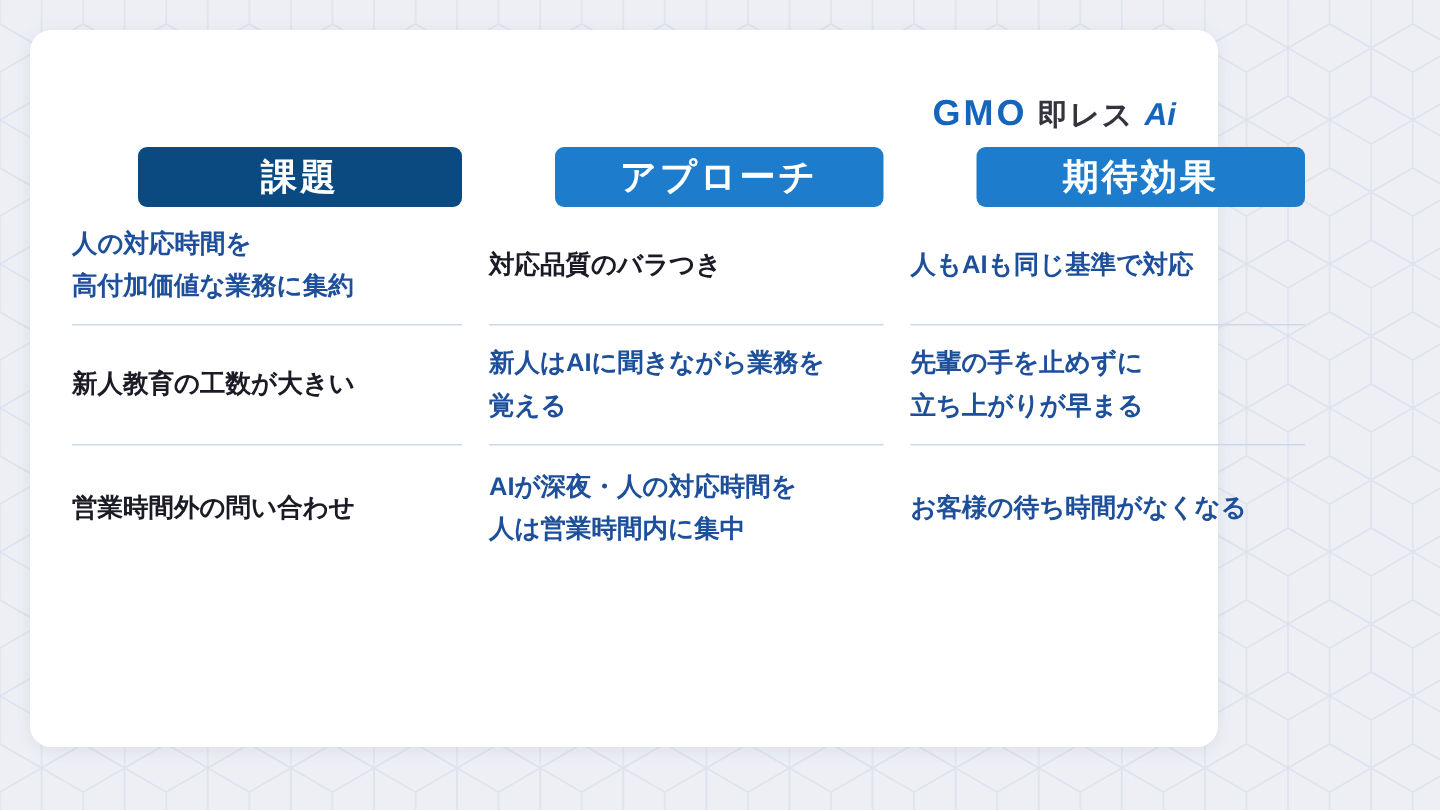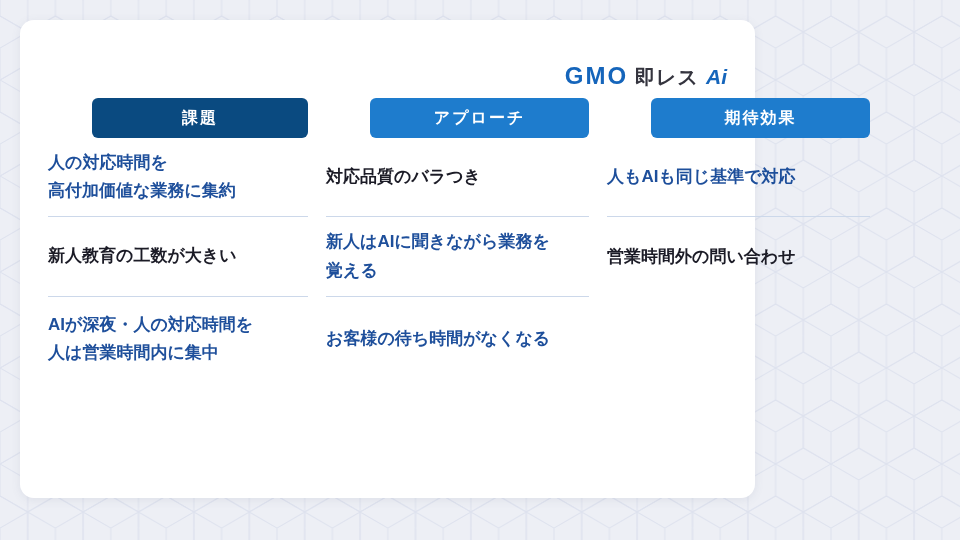--- a/index.html
+++ b/index.html
@@ -3,21 +3,21 @@
 <meta charset="utf-8">
 <style>
   html,body{margin:0;padding:0;}
   body{
     width:960px;height:540px;overflow:hidden;
     font-family:"Liberation Sans","DejaVu Sans",sans-serif;
     position:relative;background:#edeff5;
   }
   .bg{position:absolute;left:0;top:0;width:960px;height:540px;display:block;}
   .card{
-    position:absolute;left:20px;top:20px;width:735px;height:478px;
+    position:absolute;left:20px;top:20px;width:792px;height:478px;
     background:#ffffff;border-radius:14px;
     box-shadow:0 2px 10px rgba(90,100,130,0.10);
   }
   .logo{
     position:absolute;top:42px;right:28px;
     display:flex;align-items:baseline;gap:7px;
     white-space:nowrap;user-select:none;
   }
   .logo-gmo{
     font-size:24px;font-weight:800;color:#1565bb;letter-spacing:2px;
@@ -31,21 +31,21 @@
   }
   .table{
     position:absolute;left:28px;top:78px;width:822px;
     display:grid;
     grid-template-columns:260px 263px 263px;
     grid-template-rows:40px 79px 80px 84px 90px;
     column-gap:18px;
   }
   .th{
     border-radius:6px;
-    color:#ffffff;font-size:16px;font-weight:700;letter-spacing:2px;
+    color:#ffffff;font-size:24px;font-weight:700;letter-spacing:2px;
     display:flex;align-items:center;justify-content:center;margin-left:44px;
   }
   .cell{
     display:flex;align-items:center;
     font-size:17px;font-weight:700;line-height:1.65;
     white-space:pre-line;
   }
   .cell.issue{color:#1b1b26;}
   .cell.blue{color:#1e4f9b;}
   .cell.divided{border-bottom:1px solid #ccd8ea;}
@@ -90,20 +90,22 @@
 
       <div class="cell blue divided">人の対応時間を
 高付加価値な業務に集約</div>
 
       <div class="cell issue divided">対応品質のバラつき</div>
       <div class="cell blue divided">人もAIも同じ基準で対応</div>
 
       <div class="cell issue divided">新人教育の工数が大きい</div>
       <div class="cell blue divided">新人はAIに聞きながら業務を
 覚える</div>
+      <div class="cell blue divided">先輩の手を止めずに
+立ち上がりが早まる</div>
 
       <div class="cell issue">営業時間外の問い合わせ</div>
       <div class="cell blue">AIが深夜・人の対応時間を
 人は営業時間内に集中</div>
       <div class="cell blue">お客様の待ち時間がなくなる</div>
 
     </div>
   </div>
 </div>
 

